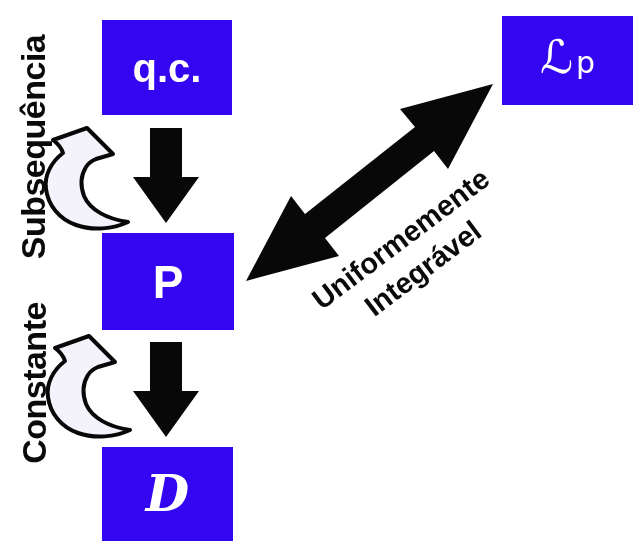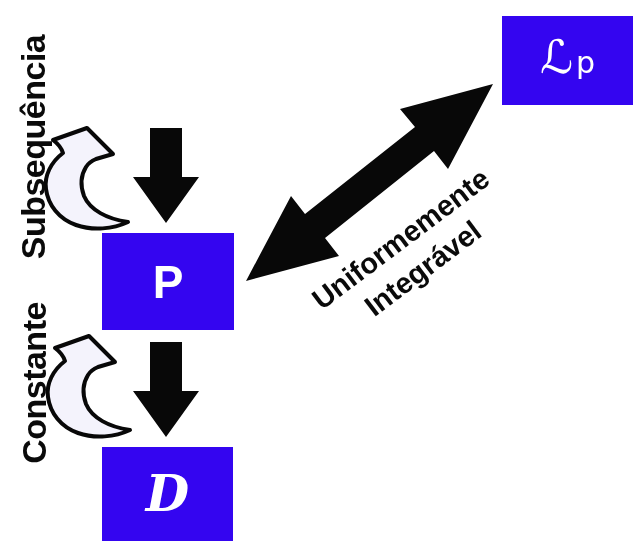--- a/index.html
+++ b/index.html
@@ -91,20 +91,23 @@
 
     <use href="#downArrow"></use>
     <use href="#downArrow" transform="translate(0,214)"></use>
 
     <polygon points="246,281 291,196 305,214 415,127 400,109 493,84 448,169 434,151 325,238 339,256" fill="var(--arrow-black, #080808)"></polygon>
 
     <use href="#curvedArrow" transform="translate(43,126)"></use>
     <use href="#curvedArrow" transform="translate(45,334)"></use>
   </svg>
 
+  <div class="node node-qc">
+    <span>q.c.</span>
+  </div>
 
   <div class="node node-p">
     <span>P</span>
   </div>
 
   <div class="node node-d">
     <span class="script-letter">D</span>
   </div>
 
   <div class="node node-lp">

